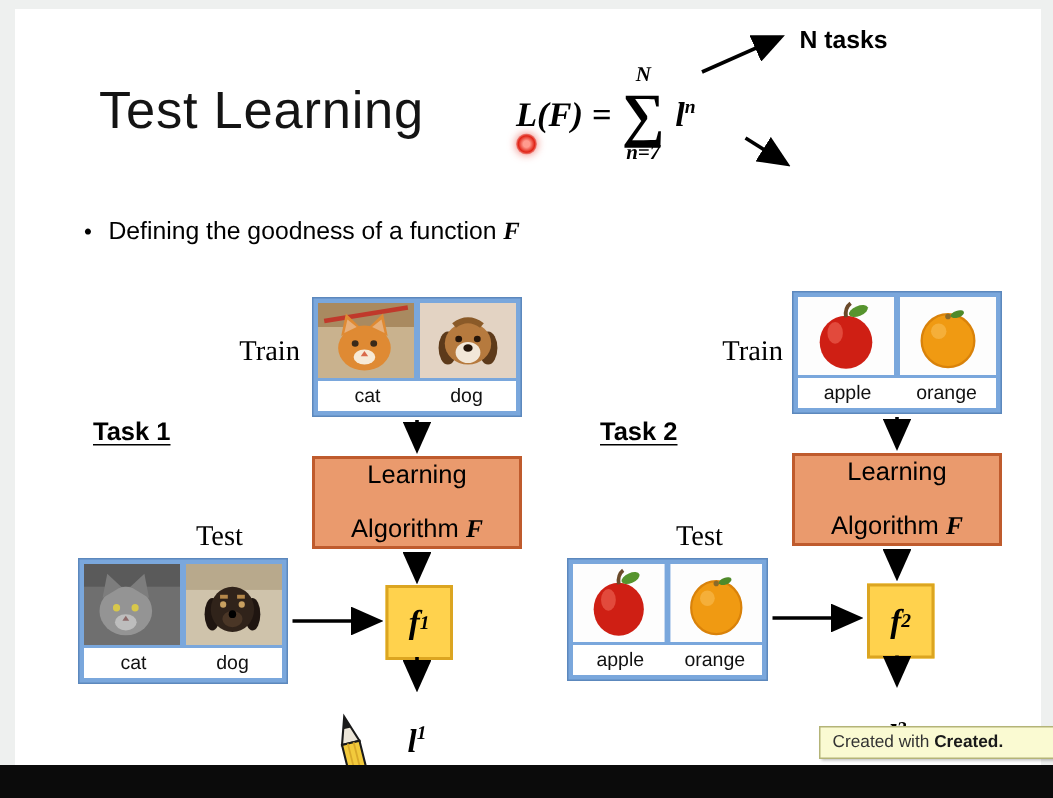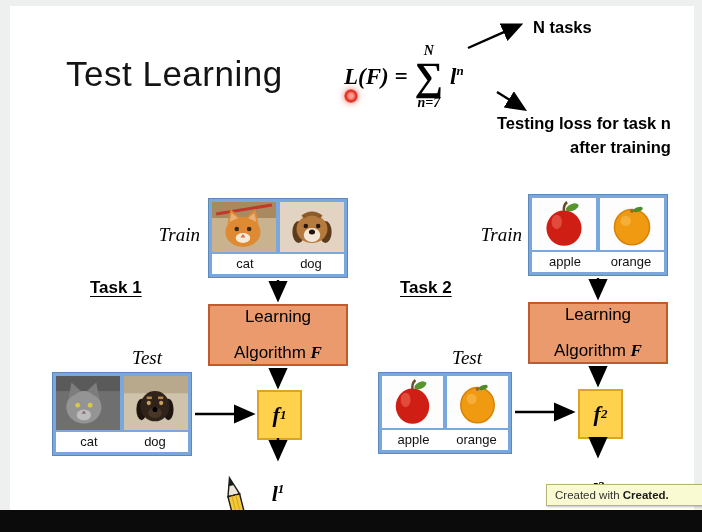--- a/index.html
+++ b/index.html
@@ -24,21 +24,21 @@
            box-shadow:0 0 6px rgba(224,35,22,0.6); }
 
   .callout { position:absolute; font-weight:700; font-size:16.5px; color:#000;text-align:right; }
   .ntasks { left:523px; top:12px; }
   .losscallout { left:487px; top:106px; line-height:1.45; }
 
   .bullet { position:absolute; left:46px; top:138px; font-size:16.5px; color:#000; }
   .bullet::before { content:"•"; margin-right:11px; font-size:15px; }
   .mathf { font-family:"Liberation Serif",serif; font-style:italic; font-weight:600; }
 
-  .sidelabel { position:absolute; font-family:"Liberation Serif",serif; font-style:italic; font-size:19px; color:#000; text-align:right; width:56px; }
+  .sidelabel { position:absolute; font-family:"Liberation Serif",serif; font-size:19px; color:#000; text-align:right; width:56px; }
   .taskname { position:absolute; font-weight:700; font-size:17px; color:#000; text-decoration:underline; text-underline-offset:3px; }
 
   .box { position:absolute; box-sizing:border-box; }
   .bluebox { background:var(--train-box,#7aa7dc); border:1px solid #5c88bd; padding:3px; display:flex; flex-direction:column; }
   .photos { flex:1; display:flex; gap:4px; min-height:0; }
   .photo { flex:1; background:#fff; overflow:hidden; }
   .photo svg { width:100%; height:100%; display:block; }
   .labels { height:20px; background:#fff; display:flex; margin-top:2px; }
   .labels span { flex:1; text-align:center; font-size:13px; color:#111; line-height:20px; }
 
@@ -54,21 +54,21 @@
   .al { stroke:#000; stroke-width:2.4; marker-end:url(#ah); }
 
   .watermark { position:absolute; left:536px; top:478px; width:158px; box-sizing:border-box; padding:4px 8px;
                background:#fafad2; border:1px solid #b4b478; font-size:11.5px; color:#333;
                box-shadow:1px 1px 2px rgba(0,0,0,0.25); }
   .watermark b { color:#1a1a1a; }
 
   .pencil { position:absolute; left:204px; top:468px; }
 
   
-  .t1-name   { left:80px;  top:272px;text-decoration:underline; }
+  .t1-name   { left:52px;  top:272px;text-decoration:underline; }
   .t1-trainl { left:134px; top:218px; }
   .t1-train  { left:198px; top:192px; width:140px; height:80px; }
   .t1-algo   { left:198px; top:298px; width:140px; height:62px; }
   .t1-testl  { left:96px;  top:341px; }
   .t1-test   { left:42px;  top:366px; width:140px; height:84px; }
   .t1-f      { left:247px; top:384px; width:41px; height:46px; }
   .t1-loss   { left:248px; top:457px; }
 
   
   .t2-name   { left:390px; top:272px; }
@@ -94,25 +94,22 @@
         <span class="s-top">N</span>
         <span class="s-sym">∑</span>
         <span class="s-bot">n=7</span>
       </span>
       <span class="term"><span>l</span><sup>n</sup></span>
     </div>
 
     <div class="laser"></div>
 
     <div class="callout ntasks">N tasks</div>
-    <div class="callout losscallout">
-      <div>Testing loss for task n</div>
-      <div>after training</div>
-    </div>
-
+
+    <div class="bullet"><span>Defining the goodness of a function </span><span class="mathf">F</span></div>
 
     <div class="taskname t1-name">Task 1</div>
     <div class="sidelabel t1-trainl">Train</div>
     <div class="box bluebox t1-train">
       <div class="photos">
         <span class="photo">
             <svg viewBox="0 0 62 50" preserveAspectRatio="none">
               <rect width="62" height="50" fill="#c9b28e"></rect>
               <rect width="62" height="16" fill="#a98a60"></rect>
               <line x1="4" y1="12" x2="58" y2="3" stroke="#c0392b" stroke-width="3"></line>

